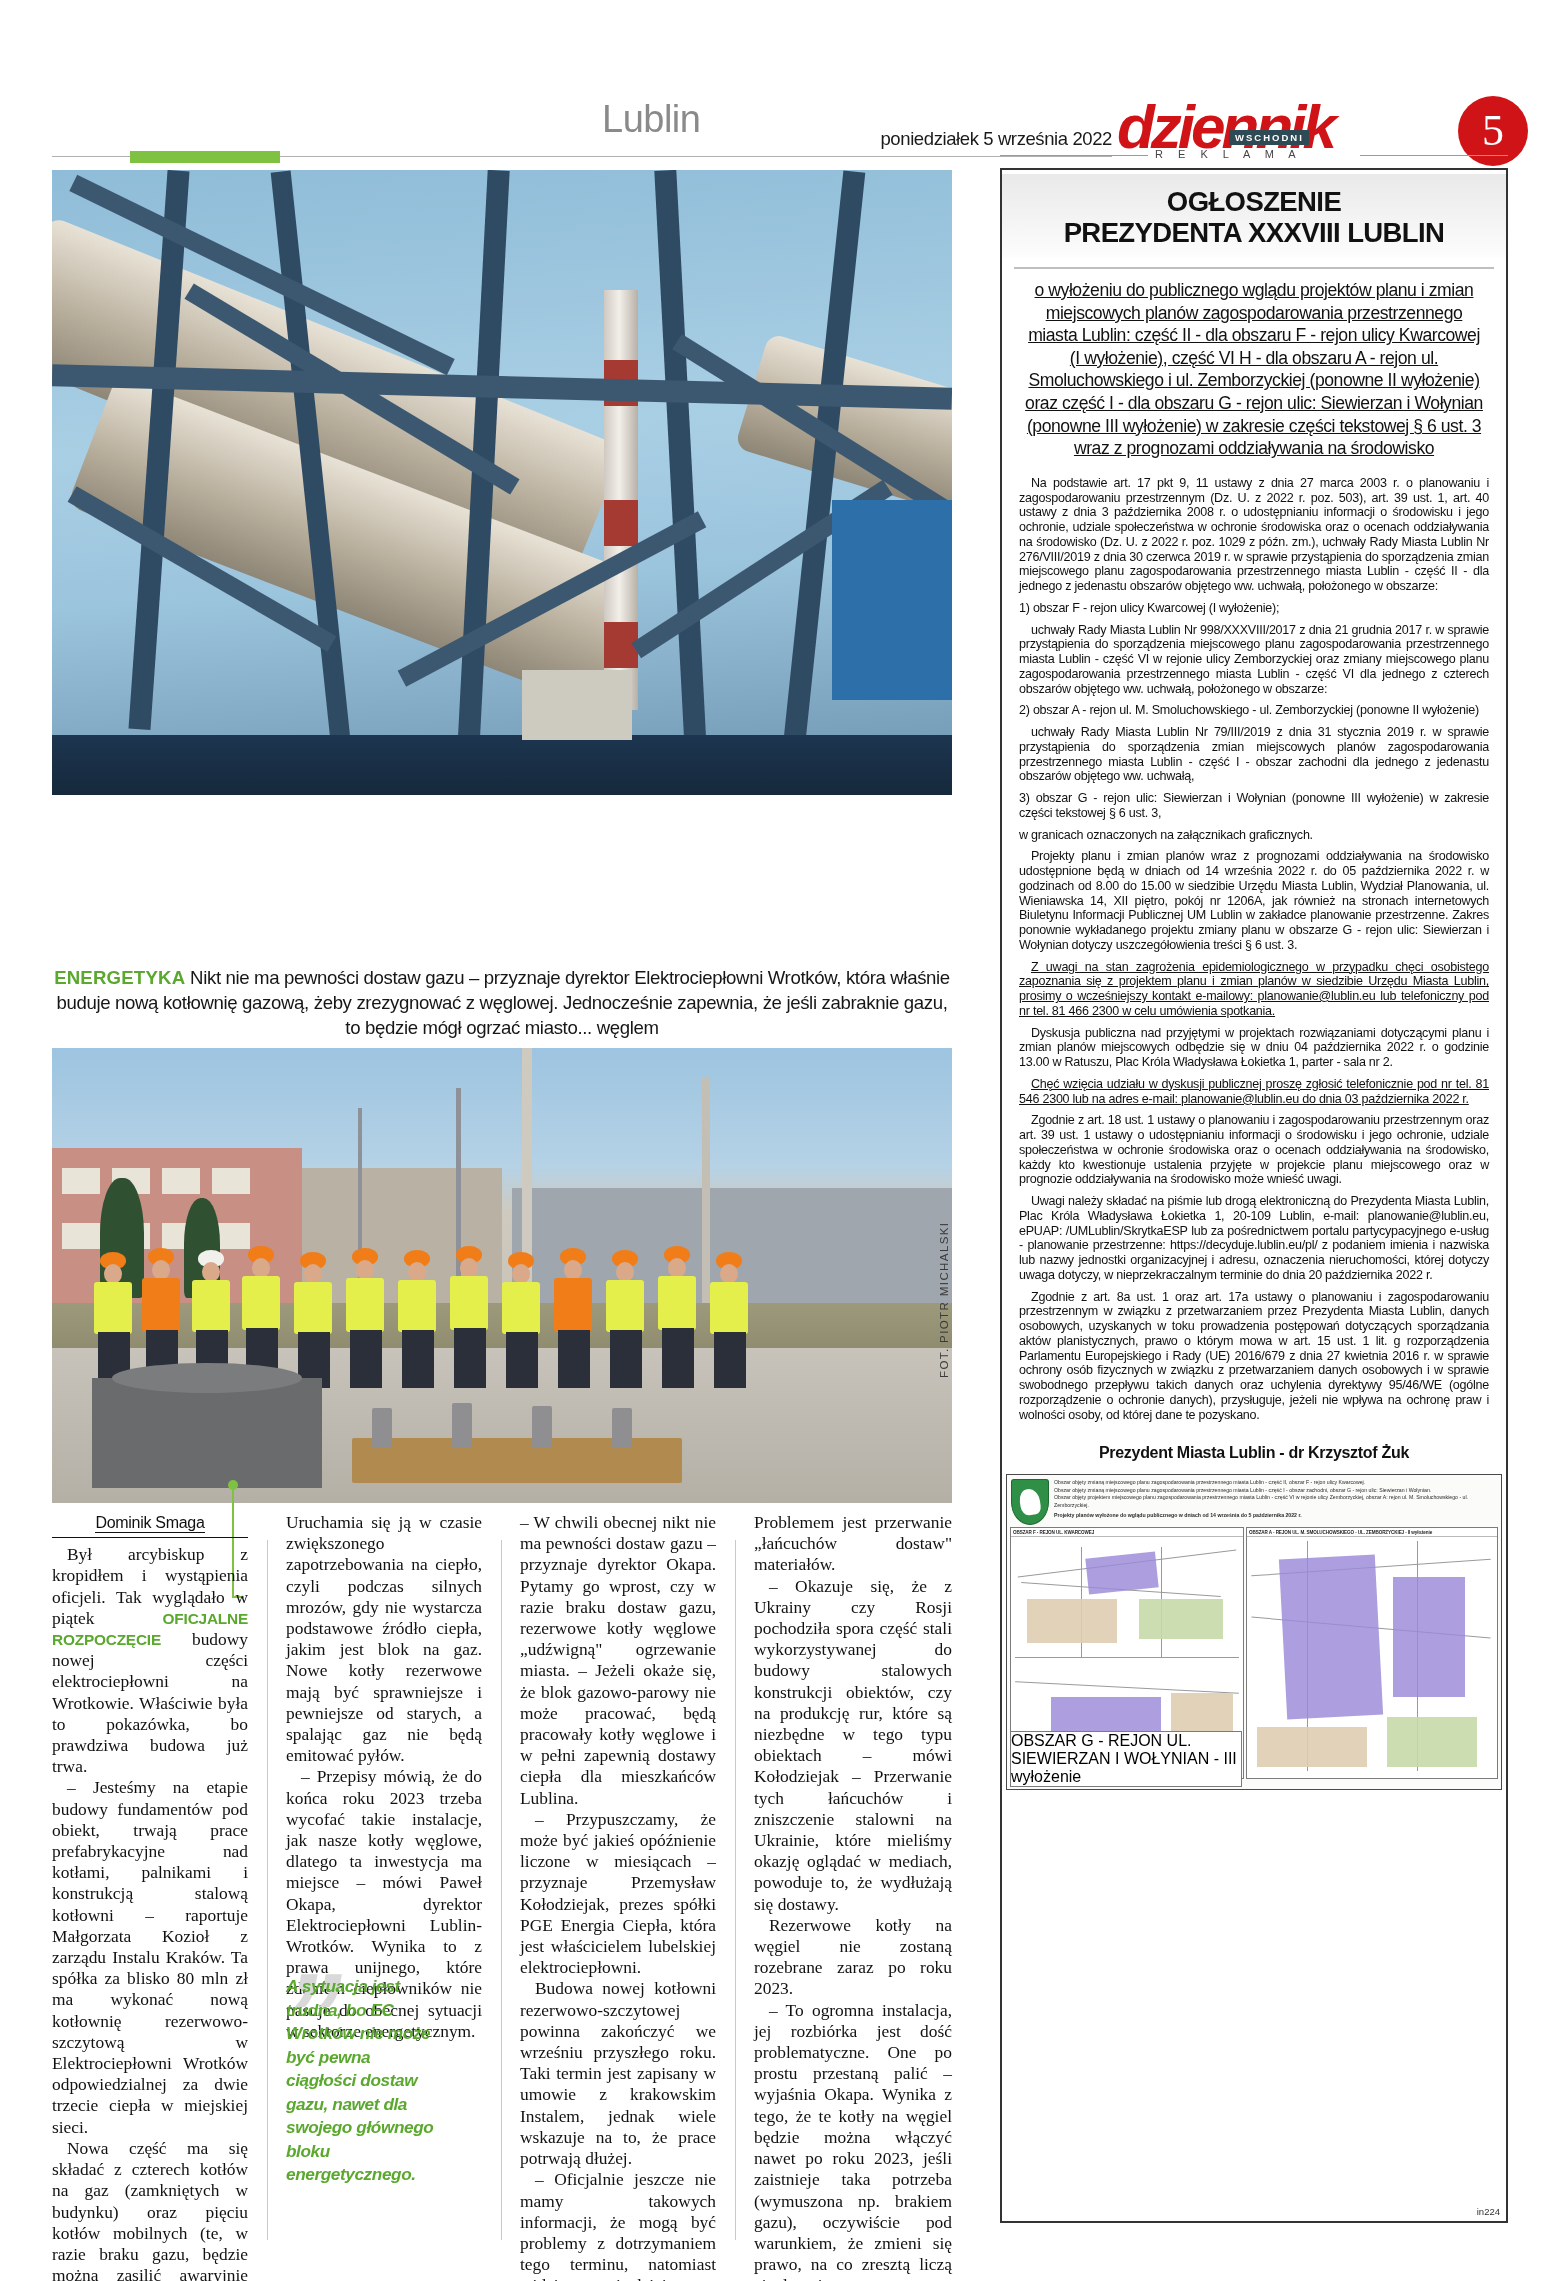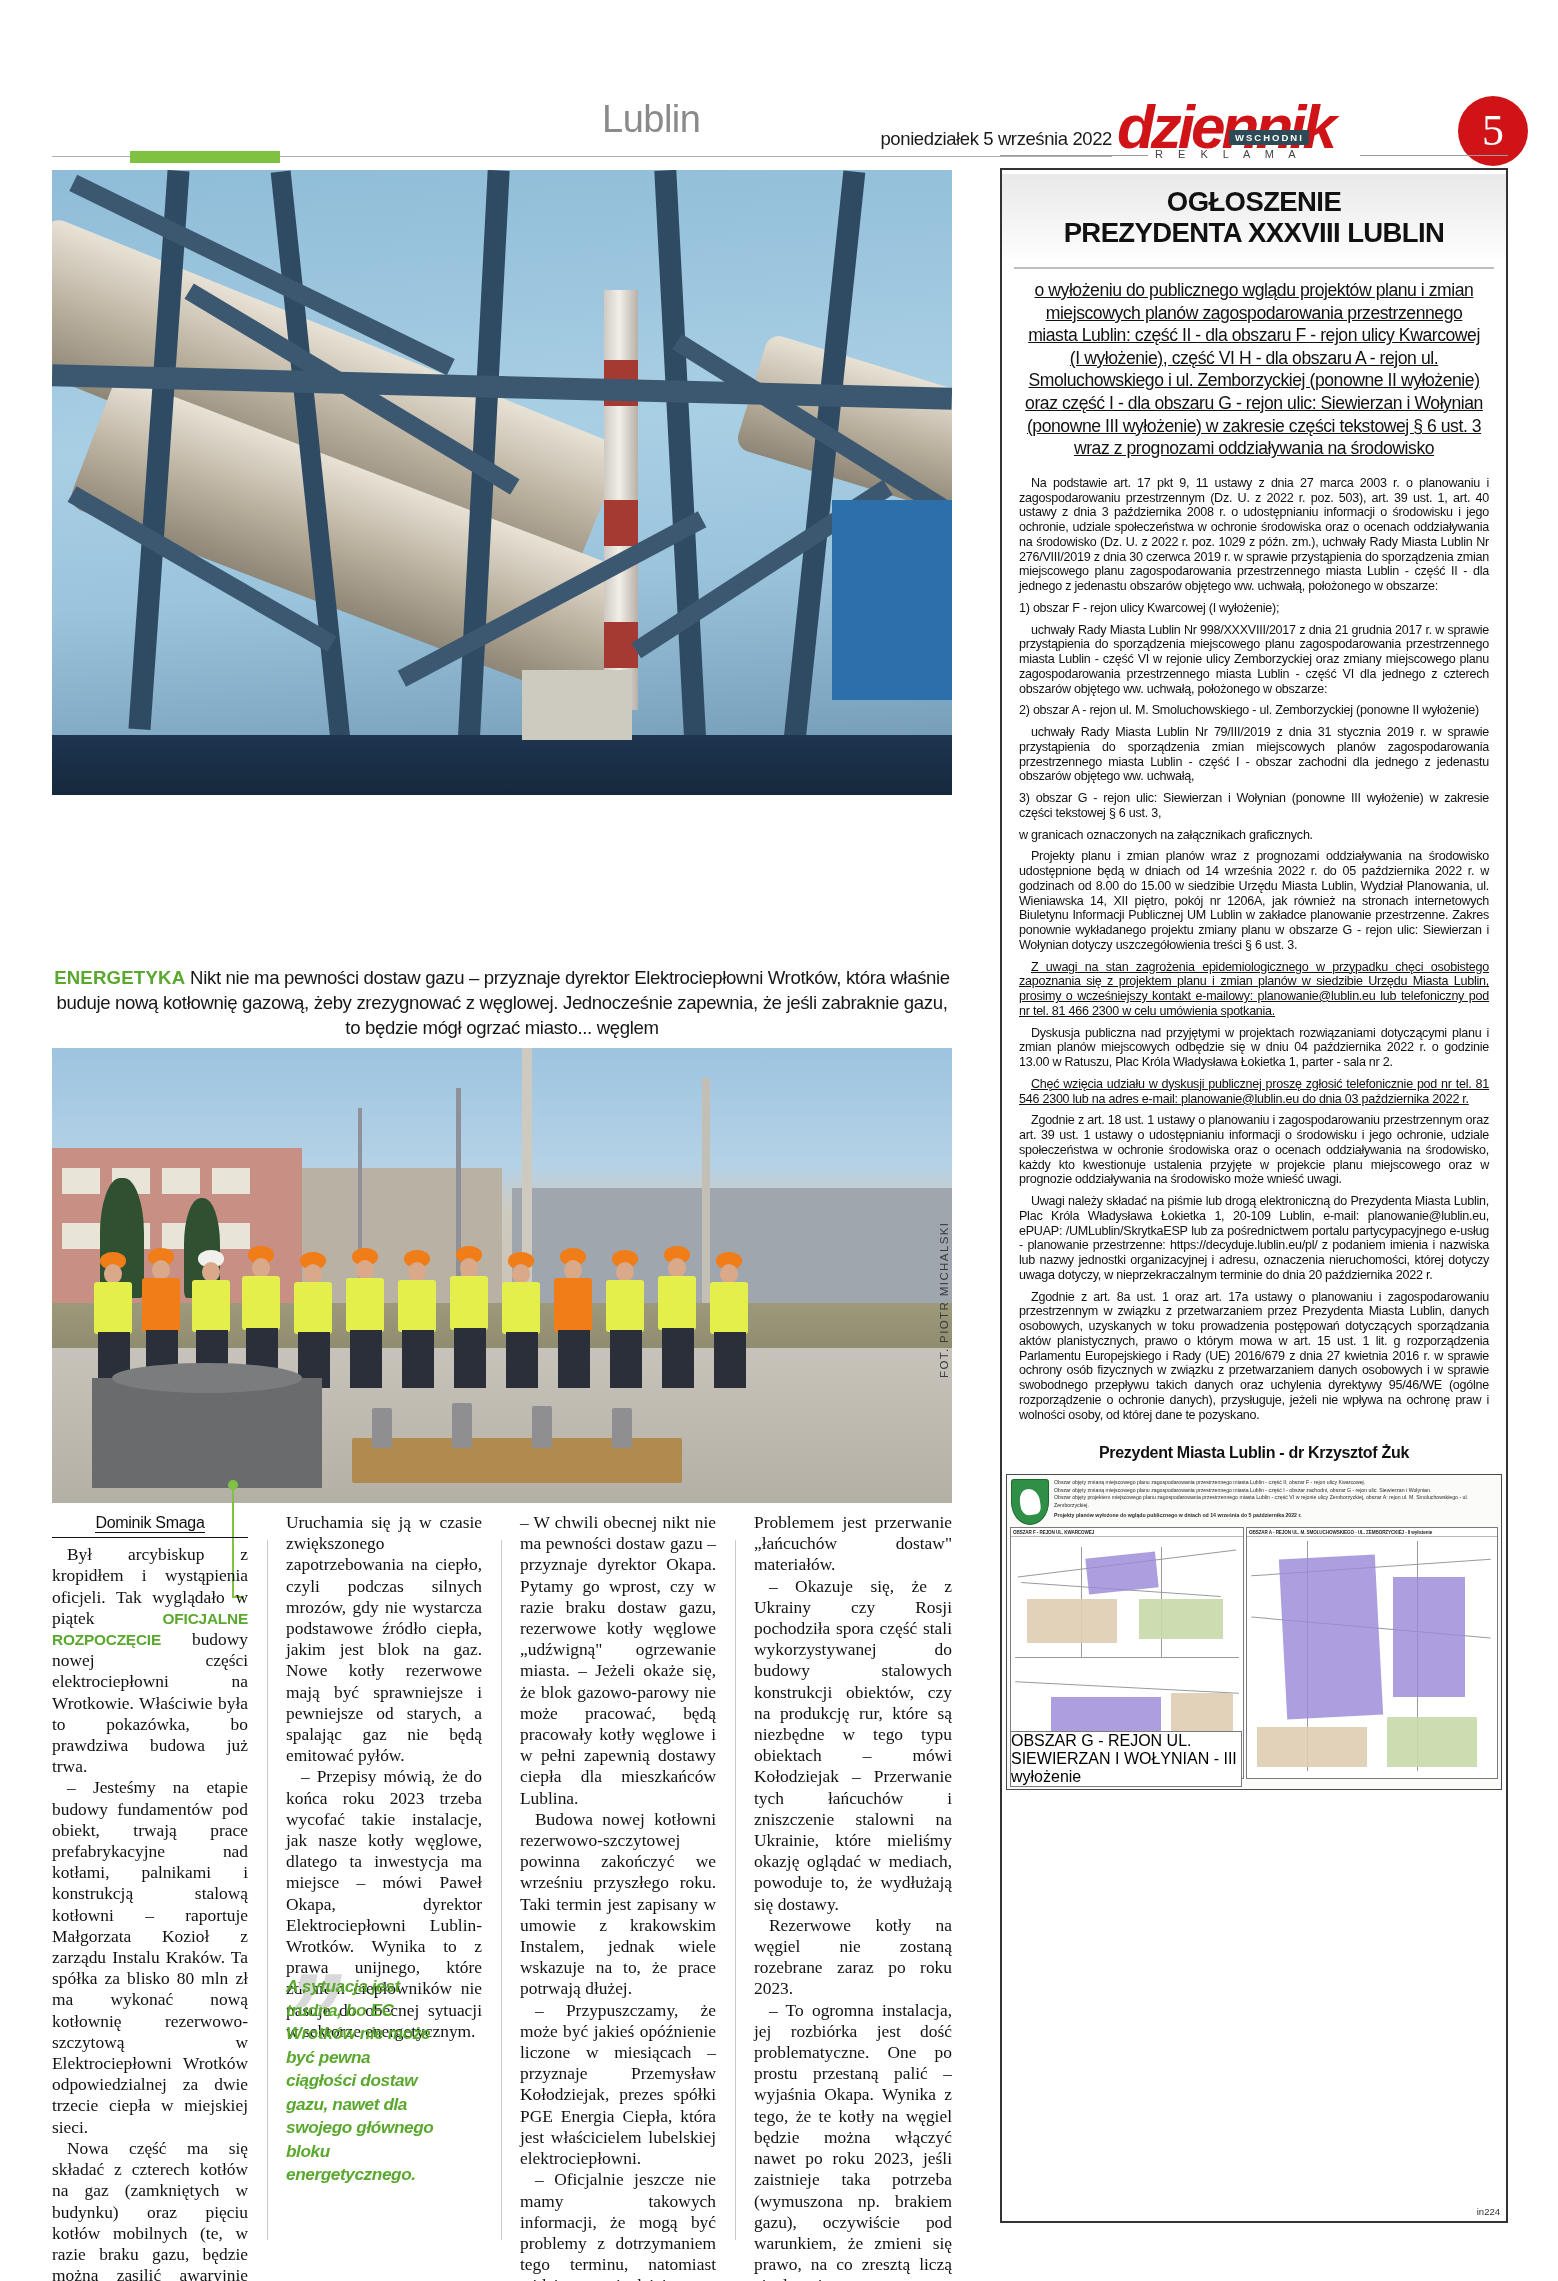--- a/index.html
+++ b/index.html
@@ -403,22 +403,22 @@
 
     </div>
 
     <div class="col c2">
       <p class="noind">Uruchamia się ją w czasie zwiększonego zapotrzebowania na ciepło, czyli podczas silnych mrozów, gdy nie wystarcza podstawowe źródło ciepła, jakim jest blok na gaz. Nowe kotły rezerwowe mają być sprawniejsze i pewniejsze od starych, a spalając gaz nie będą emitować pyłów.</p>
       <p>– Przepisy mówią, że do końca roku 2023 trzeba wycofać takie instalacje, jak nasze kotły węglowe, dlatego ta inwestycja ma miejsce – mówi Paweł Okapa, dyrektor Elektrociepłowni Lublin-Wrotków. Wynika to z prawa unijnego, które zdaniem ciepłowników nie pasuje do obecnej sytuacji w sektorze energetycznym.</p>
     </div>
 
     <div class="col c3">
       <p class="noind">– W chwili obecnej nikt nie ma pewności dostaw gazu – przyznaje dyrektor Okapa. Pytamy go wprost, czy w razie braku dostaw gazu, rezerwowe kotły węglowe „udźwigną" ogrzewanie miasta. – Jeżeli okaże się, że blok gazowo-parowy nie może pracować, będą pracowały kotły węglowe i w pełni zapewnią dostawy ciepła dla mieszkańców Lublina.</p>
+      <p>– Przypuszczamy, że może być jakieś opóźnienie liczone w miesiącach – przyznaje Przemysław Kołodziejak, prezes spółki PGE Energia Ciepła, która jest właścicielem lubelskiej elektrociepłowni.</p>
       <p>Budowa nowej kotłowni rezerwowo-szczytowej powinna zakończyć we wrześniu przyszłego roku. Taki termin jest zapisany w umowie z krakowskim Instalem, jednak wiele wskazuje na to, że prace potrwają dłużej.</p>
-      <p>– Przypuszczamy, że może być jakieś opóźnienie liczone w miesiącach – przyznaje Przemysław Kołodziejak, prezes spółki PGE Energia Ciepła, która jest właścicielem lubelskiej elektrociepłowni.</p>
       <p>– Oficjalnie jeszcze nie mamy takowych informacji, że mogą być problemy z dotrzymaniem tego terminu, natomiast widzimy, co się dzieje.</p>
     </div>
 
     <div class="col c4">
       <p class="noind">Problemem jest przerwanie „łańcuchów dostaw" materiałów.</p>
       <p>– Okazuje się, że z Ukrainy czy Rosji pochodziła spora część stali wykorzystywanej do budowy stalowych konstrukcji obiektów, czy na produkcję rur, które są niezbędne w tego typu obiektach – mówi Kołodziejak – Przerwanie tych łańcuchów i zniszczenie stalowni na Ukrainie, które mieliśmy okazję oglądać w mediach, powoduje to, że wydłużają się dostawy.</p>
       <p>Rezerwowe kotły na węgiel nie zostaną rozebrane zaraz po roku 2023.</p>
       <p>– To ogromna instalacja, jej rozbiórka jest dość problematyczne. One po prostu przestaną palić – wyjaśnia Okapa. Wynika z tego, że te kotły na węgiel będzie można włączyć nawet po roku 2023, jeśli zaistnieje taka potrzeba (wymuszona np. brakiem gazu), oczywiście pod warunkiem, że zmieni się prawo, na co zresztą liczą ciepłownicy.</p>
     </div>
   </div>

